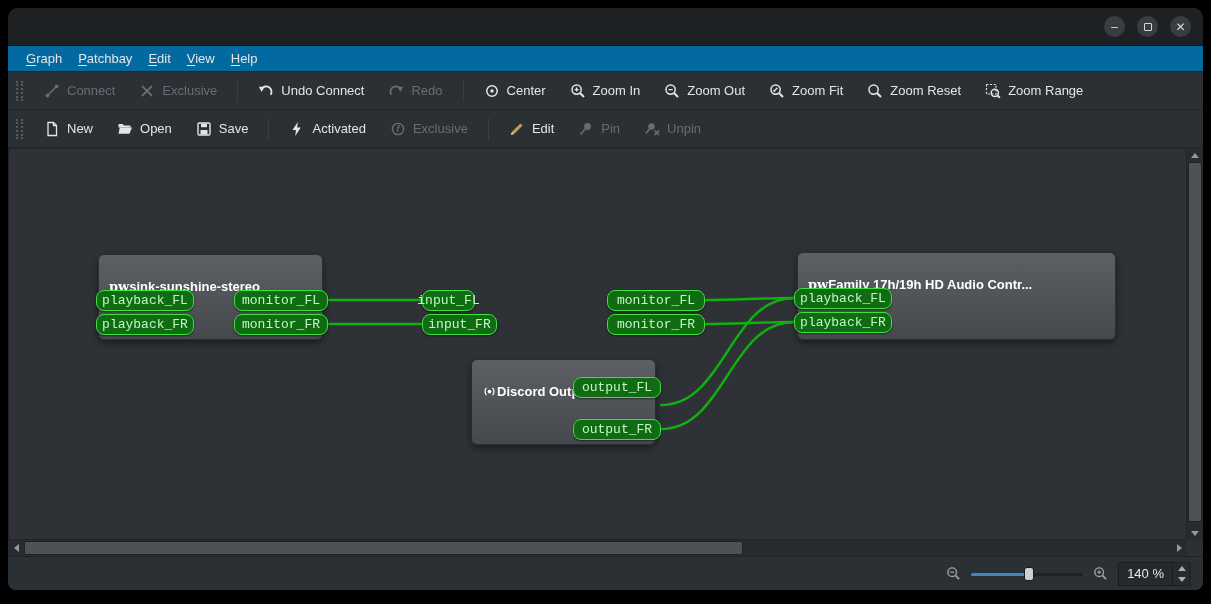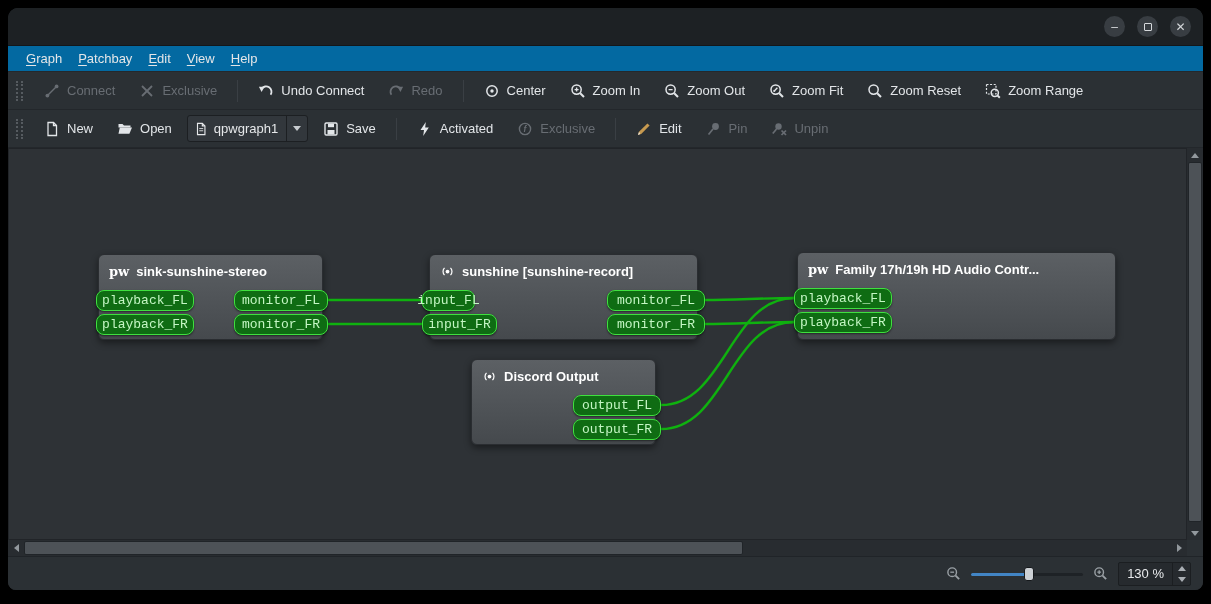--- a/index.html
+++ b/index.html
@@ -47,21 +47,21 @@
   
   .canvas-wrap { position:relative; height:408px; background:#2b3034; }
   .canvas { position:absolute; left:0; top:0; right:16px; bottom:16px;
             background:#2e3236; border:1px solid #212428; overflow:hidden; }
   .wires { position:absolute; left:0; top:0; }
   .wires path { fill:none; stroke-width:2.4; stroke-linecap:round; }
 
   .node { position:absolute; background:linear-gradient(#5c6064,#45494d);
           border:1px solid #2a2d31; border-radius:6px;
           box-shadow:0 3px 7px rgba(0,0,0,.45); }
-  .node-header { display:flex; align-items:center; gap:7px; padding:9px 10px 4px;
+  .node-header { display:flex; align-items:center; padding:24px 10px 4px;
                  color:#fff; font-weight:bold; font-size:13px; white-space:nowrap;
                  overflow:hidden; }
   .pw-glyph { font-family:"DejaVu Serif", serif; font-size:13px; font-weight:bold;
               color:#fff; line-height:1; }
   .port { position:absolute; height:21px; border:1px solid #3fe03f; border-radius:8px;
           background:#0f6c13; color:#c4f6c4; font-size:13px; display:flex;
           align-items:center; justify-content:center; padding:0 5px;
           box-shadow:0 1px 2px rgba(0,0,0,.5); white-space:nowrap;font-family:Liberation Mono, monospace; }
 
   
@@ -219,32 +219,20 @@
       <span>New</span>
     </div>
     <div class="tb-btn">
       <svg width="16" height="16" viewBox="0 0 16 16">
           <path d="M1.5 3 H5.5 L7 4.5 H13.5 V6.5 H1.5 Z" fill="currentColor"></path>
           <path d="M2.8 6.5 H15 L12.4 12.8 H1.5 Z" fill="currentColor"></path>
         </svg>
       <span>Open</span>
     </div>
 
-    <div class="combo">
-      <svg width="14" height="14" viewBox="0 0 16 16">
-          <path d="M4 1.5 H9.5 L12.5 4.5 V14.5 H4 Z" fill="none" stroke="currentColor" stroke-width="1.3"></path>
-          <path d="M9.5 1.5 V4.5 H12.5" fill="none" stroke="currentColor" stroke-width="1.3"></path>
-          <line x1="6" y1="7.5" x2="10.5" y2="7.5" stroke="currentColor" stroke-width="1"></line>
-          <line x1="6" y1="10" x2="10.5" y2="10" stroke="currentColor" stroke-width="1"></line>
-        </svg>
-      <span>qpwgraph1</span>
-      <span class="arrow-box">
-          <span class="tri-down-s"></span>
-        </span>
-    </div>
 
     <div class="tb-btn">
       <svg width="16" height="16" viewBox="0 0 16 16">
           <rect x="2" y="2" width="12" height="12" rx="1.2" fill="none" stroke="currentColor" stroke-width="1.4"></rect>
           <rect x="5" y="2.6" width="6" height="3.6" fill="currentColor"></rect>
           <rect x="4.5" y="9" width="7" height="4.4" fill="currentColor"></rect>
         </svg>
       <span>Save</span>
     </div>
 
@@ -303,29 +291,20 @@
         <path d="M652 280 C716 280 721 173 785 173" stroke="#0fb10f"></path>
       </svg>
 
       <div class="node" style="left:89px;top:105px;width:225px;height:86px">
         <div class="node-header">
           <span class="pw-glyph">pw</span>
           <span>sink-sunshine-stereo</span>
         </div>
       </div>
 
-      <div class="node" style="left:420px;top:105px;width:269px;height:86px">
-        <div class="node-header">
-          <svg width="15" height="15" viewBox="0 0 16 16">
-              <circle cx="8" cy="8" r="2" fill="#fff"></circle>
-              <path d="M4.8 4.2 a5.4 5.4 0 0 0 0 7.6 M11.2 4.2 a5.4 5.4 0 0 1 0 7.6" fill="none" stroke="#fff" stroke-width="1.3"></path>
-            </svg>
-          <span>sunshine [sunshine-record]</span>
-        </div>
-      </div>
 
       <div class="node" style="left:462px;top:210px;width:185px;height:86px">
         <div class="node-header">
           <svg width="15" height="15" viewBox="0 0 16 16">
               <circle cx="8" cy="8" r="2" fill="#fff"></circle>
               <path d="M4.8 4.2 a5.4 5.4 0 0 0 0 7.6 M11.2 4.2 a5.4 5.4 0 0 1 0 7.6" fill="none" stroke="#fff" stroke-width="1.3"></path>
             </svg>
           <span>Discord Output</span>
         </div>
       </div>
@@ -340,21 +319,21 @@
       <div class="port" style="left:87px;top:141px;width:98px">playback_FL</div>
       <div class="port" style="left:87px;top:165px;width:98px">playback_FR</div>
       <div class="port" style="left:225px;top:141px;width:94px">monitor_FL</div>
       <div class="port" style="left:225px;top:165px;width:94px">monitor_FR</div>
 
       <div class="port" style="left:413px;top:141px;width:53px">input_FL</div>
       <div class="port" style="left:413px;top:165px;width:75px">input_FR</div>
       <div class="port" style="left:598px;top:141px;width:98px">monitor_FL</div>
       <div class="port" style="left:598px;top:165px;width:98px">monitor_FR</div>
 
-      <div class="port" style="left:564px;top:246px;width:88px">output_FL</div>
+      <div class="port" style="left:564px;top:228px;width:88px">output_FL</div>
       <div class="port" style="left:564px;top:270px;width:88px">output_FR</div>
 
       <div class="port" style="left:785px;top:139px;width:98px">playback_FL</div>
       <div class="port" style="left:785px;top:163px;width:98px">playback_FR</div>
     </div>
 
     <div class="vscroll">
       <div class="sb-arrow" style="top:0">
           <span class="tri-up"></span>
         </div>
@@ -391,21 +370,21 @@
     </div>
 
     <svg width="15" height="15" viewBox="0 0 16 16" style="color:#9aa0a5">
         <circle cx="6.6" cy="6.6" r="4.6" fill="none" stroke="currentColor" stroke-width="1.5"></circle>
         <line x1="10.2" y1="10.2" x2="14" y2="14" stroke="currentColor" stroke-width="2"></line>
         <line x1="4.6" y1="6.6" x2="8.6" y2="6.6" stroke="currentColor" stroke-width="1.4"></line>
         <line x1="6.6" y1="4.6" x2="6.6" y2="8.6" stroke="currentColor" stroke-width="1.4"></line>
       </svg>
 
     <div class="spinbox">
-      <div class="spin-value">130 %</div>
+      <div class="spin-value">140 %</div>
       <div class="spin-arrows">
         <div class="spin-btn">
             <span class="tri-up" style="border-bottom-color:#a9aeb3"></span>
           </div>
         <div class="spin-btn">
             <span class="tri-dn" style="border-top-color:#a9aeb3"></span>
           </div>
       </div>
     </div>
   </div>

